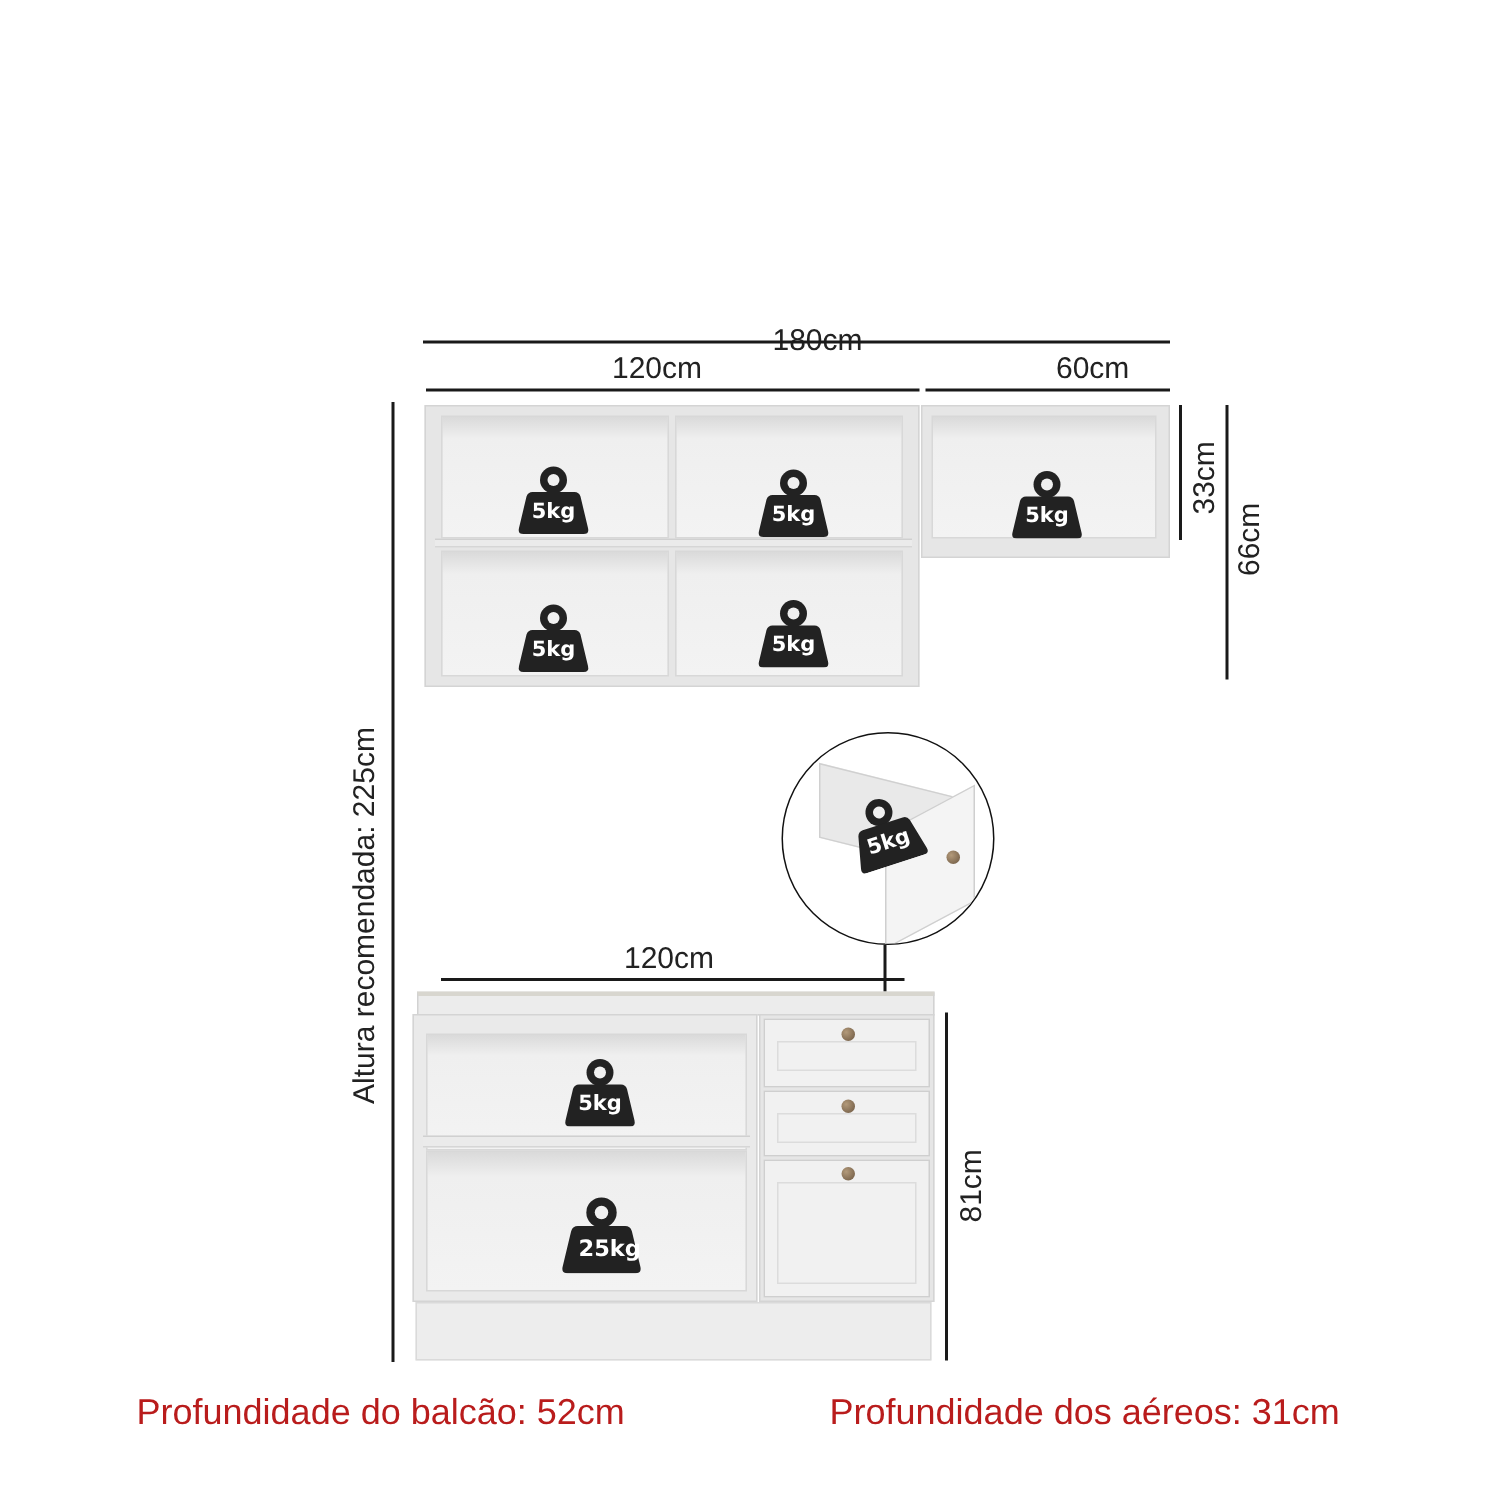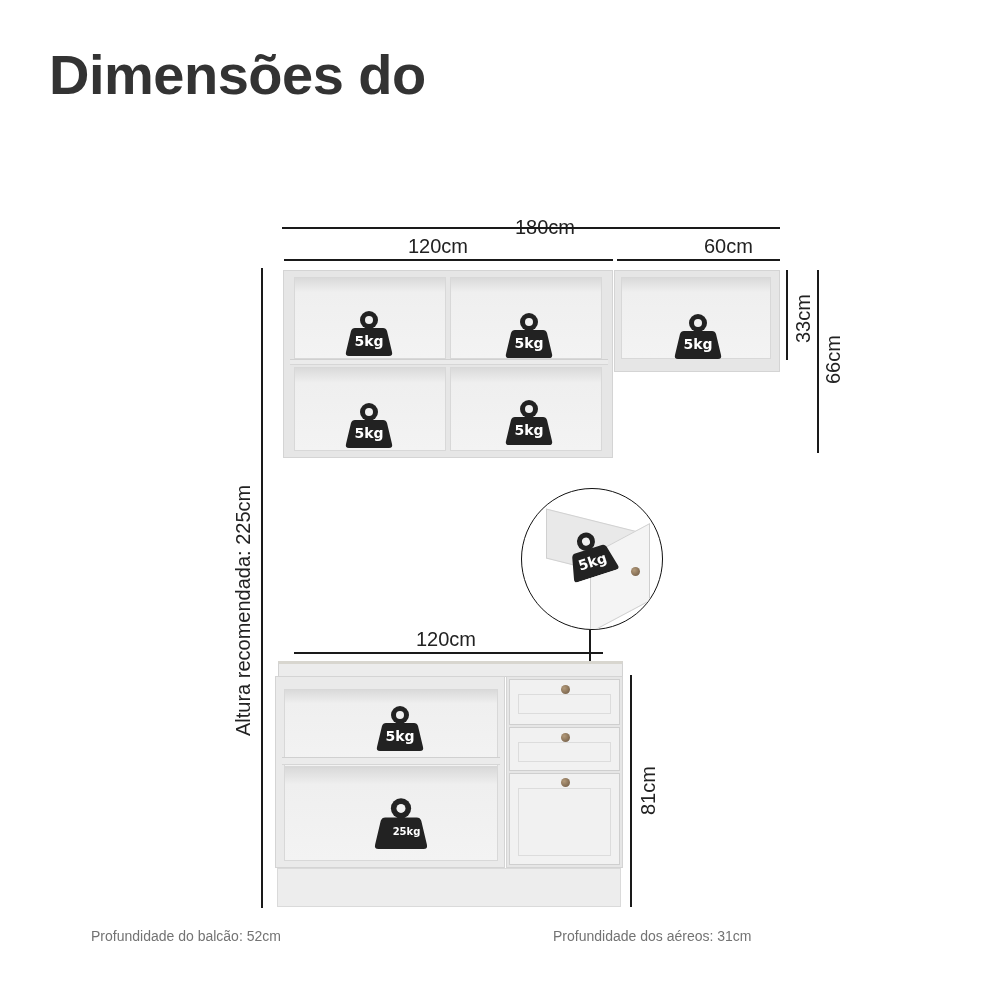--- a/index.html
+++ b/index.html
@@ -22,38 +22,37 @@
   .cell { position: absolute; background: linear-gradient(#dadada 0%, #efefef 18%, #f3f3f3 100%); border: 1px solid #d8d8d8; }
   .shelf { position: absolute; height: 6px; background: #ebebeb; border-top: 1px solid #d0d0d0; border-bottom: 1px solid #d6d6d6; }
 
   .weight { position: absolute; width: 48px; height: 46px; }
   .weight svg { position: absolute; left: 0; top: 0; }
   .weight span {
     position: absolute; left: 0; right: 0; top: 23px; text-align: center;
     color: #ffffff; font-weight: bold; font-size: 14px; line-height: 16px;
     font-family: "DejaVu Sans", sans-serif;
   }
-  .weight.big span { font-size: 10px; margin-left: 11px; }
+  .weight.big span { font-size: 15px; margin-left: 11px; }
 
   .drawer { position: absolute; background: #f1f1f1; border: 1px solid #cfcfcf; }
   .drawer .inner { position: absolute; left: 8px; right: 8px; border: 1px solid #dcdcdc; }
   .knob { position: absolute; width: 9px; height: 9px; border-radius: 50%; background: radial-gradient(circle at 35% 35%, #b39a7a, #6b5640); left: 50%; margin-left: -4px; }
 
-  .bottom-label { position: absolute; top: 928px; font-size: 14px; color: #737373; white-space: nowrap; }
+  .bottom-label { position: absolute; top: 928px; font-size: 24px; color: #b91c1c; white-space: nowrap; }
 
   .zoom-circle {
     position: absolute; left: 521px; top: 488px; width: 142px; height: 142px;
     border-radius: 50%; border: 1.5px solid #111; background: #ffffff; overflow: hidden;
   }
 </style>
 </head>
 <body>
 
 <div class="title">
-  <div>Dimensões do</div>
 </div>
 
 <div class="dim-label" style="left:515px; top:216px;">180cm</div>
 <div class="hline" style="left:282px; top:227px; width:498px;"></div>
 
 <div class="dim-label" style="left:408px; top:235px;">120cm</div>
 <div class="hline" style="left:284px; top:259px; width:329px;"></div>
 
 <div class="dim-label" style="left:704px; top:235px;">60cm</div>
 <div class="hline" style="left:617px; top:259px; width:163px;"></div>

